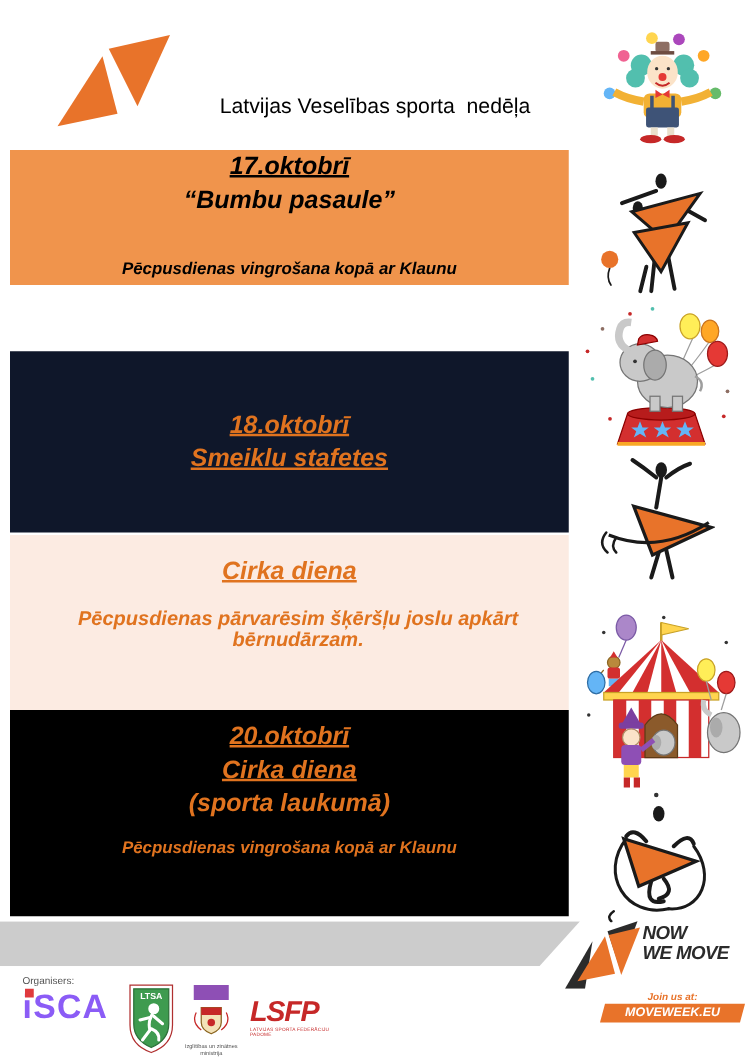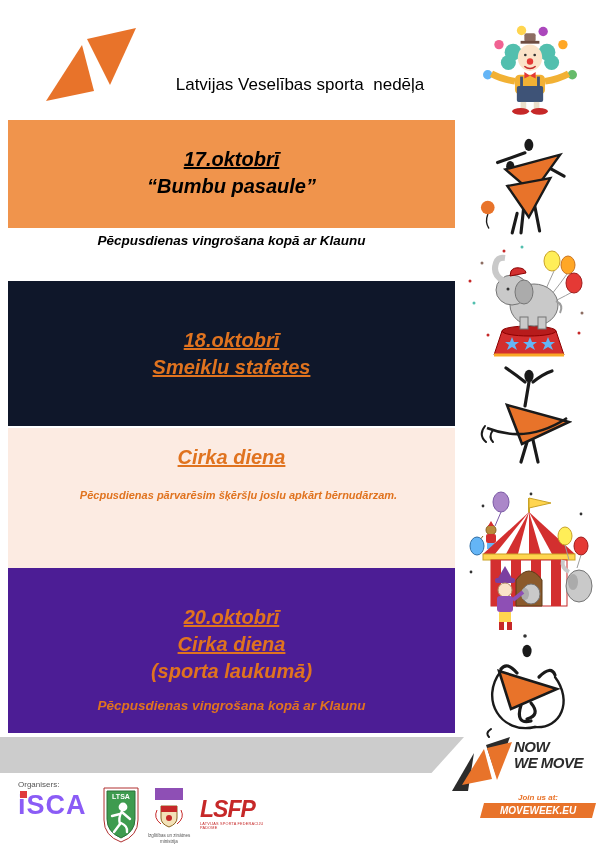--- a/index.html
+++ b/index.html
@@ -18,26 +18,26 @@
   }
   
   .block {
     position:absolute; left:8px; width:447px;
     display:flex; flex-direction:column; align-items:center;
     text-align:center; font-style:italic; font-weight:bold;
   }
   .block .date, .block .title, .block .title2 { font-size:20px; line-height:27px; }
   .block .underline { text-decoration:underline; }
   .block .subtitle { font-size:13.5px; line-height:17px; }
-  .block1 { top:120px; height:108px; background:#F0944C; color:#000; padding-top:26px; }
+  .block1 { top:120px; height:108px; background:#F0944C; color:#000; }
   .block1 .subtitle { margin-top:32px; }
   .block2 { top:281px; height:145px; background:#0f172a; color:#E0731F; justify-content:center; }
   .block3 { top:428px; height:140px; background:#FCEBE2; color:#E0731F; padding-top:16px; }
-  .block3 .subtitle { margin-top:16px; font-size:11px;margin-left:14px; }
-  .block4 { top:568px; height:165px; background:#4c1d95; color:#E0731F; padding-top:36px; }
+  .block3 .subtitle { margin-top:16px; font-size:16px;margin-left:14px; }
+  .block4 { top:568px; height:165px; background:#000000; color:#E0731F; padding-top:8px; }
   .block4 .subtitle { margin-top:12px; }
   
   .illu { position:absolute; }
   
   .gray-band {
     position:absolute; left:0; top:737px; width:464px; height:36px;
     background:#CCCCCC;
     clip-path:polygon(0 0, 100% 0, 93% 100%, 0 100%);
   }
   .organisers-label { position:absolute; left:18px; top:780px; font-size:8px; color:#555; }

